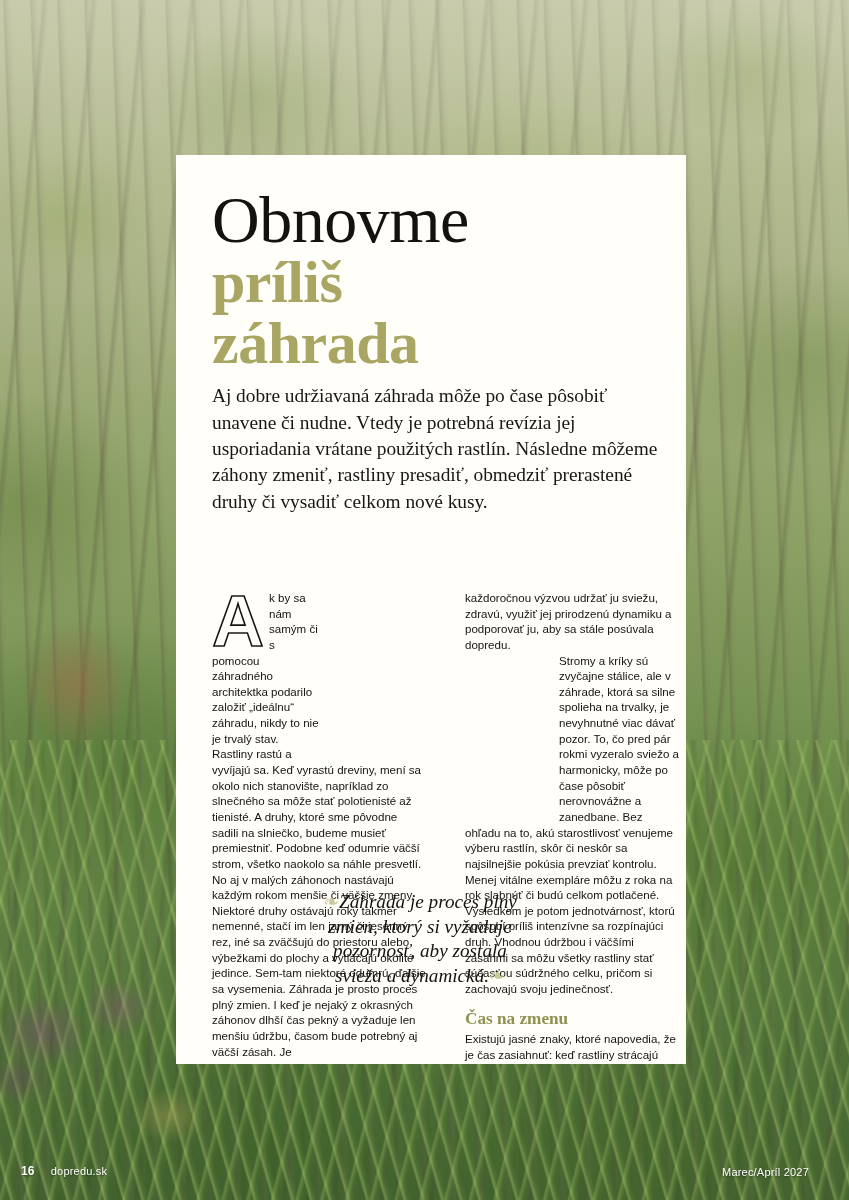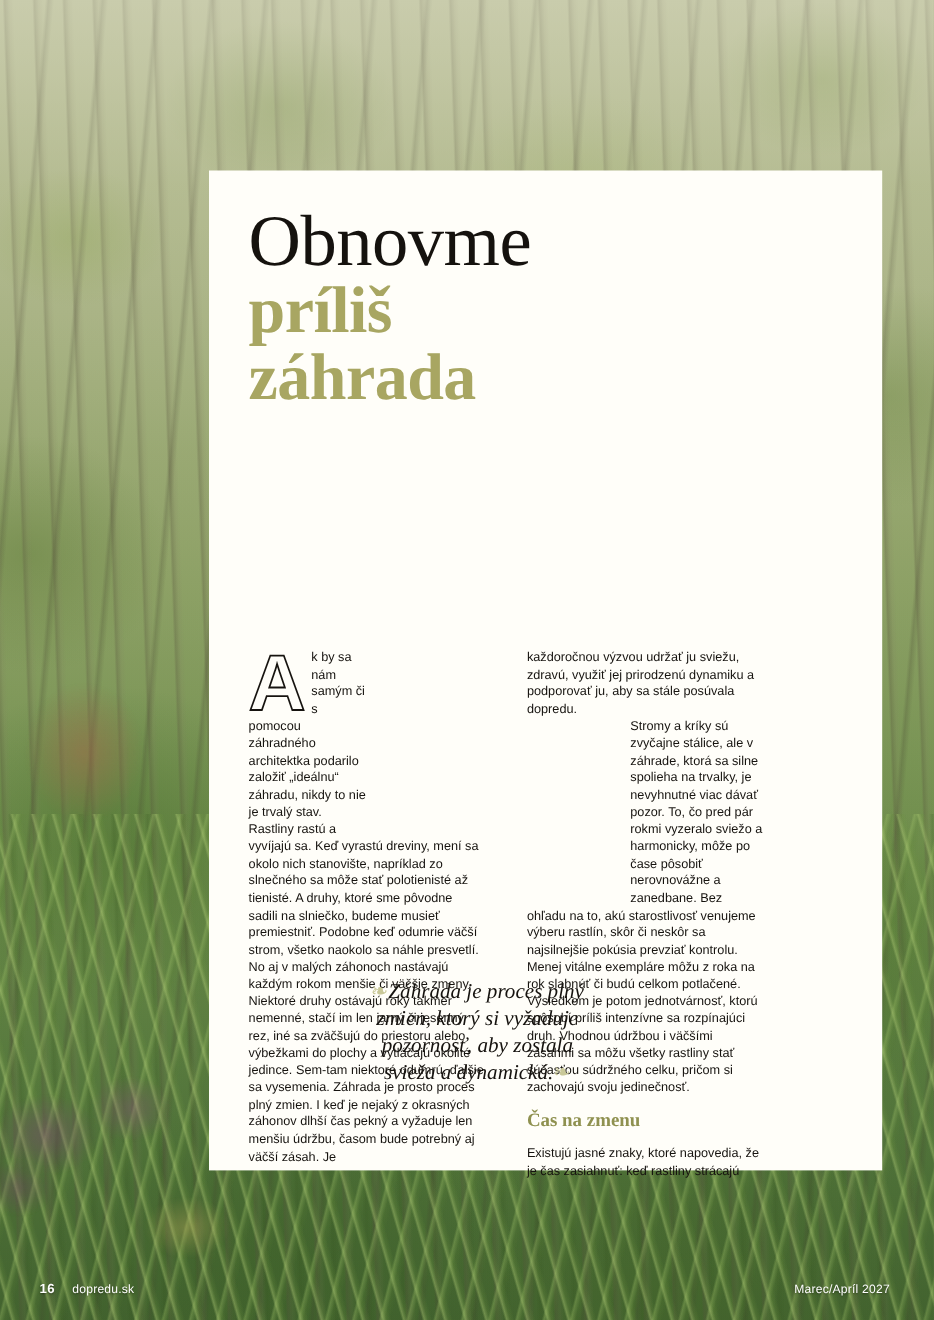--- a/index.html
+++ b/index.html
@@ -90,23 +90,23 @@
       radial-gradient(ellipse 54px 44px at 14% 84%, rgba(142,74,128,0.32), transparent 68%),
       radial-gradient(ellipse 46px 38px at 2% 90%, rgba(116,58,106,0.34), transparent 68%),
       radial-gradient(ellipse 82px 96px at 9% 57%, rgba(166,104,74,0.48), transparent 66%),
       radial-gradient(ellipse 56px 40px at 20% 93%, rgba(198,176,96,0.36), transparent 70%);
     filter: blur(1.2px);
   }
 
   
   #card {
     position: absolute;
-    left: 190px;
+    left: 176px;
     top: 155px;
-    width: 612px;
+    width: 510px;
     height: 909px;
     background: #fffef9;
   }
 
   #card-inner {
     position: absolute;
     left: 36px;
     top: 34px;
     right: 22px;
     bottom: 14px;
@@ -212,53 +212,54 @@
   }
 
   
   .subhead {
     font-family: "Liberation Serif", serif;
     font-weight: 700;
     font-size: 17.2px;
     line-height: 1.2;
     color: #8f9150;
     margin-top: 11px;
-    margin-bottom: 13px;
+    margin-bottom: 3px;
   }
 
   
   .footer {
     position: absolute;
     bottom: 22px;
     font-size: 11px;
     color: #ffffff;
     text-shadow: 0 1px 2px rgba(0,0,0,0.45);
     letter-spacing: 0.2px;
     white-space: nowrap;
   }
-  #footer-left { left: 36px; display: flex; align-items: baseline; gap: 16px; justify-content: space-between; }
+  #footer-left { left: 21px; display: flex; align-items: baseline; gap: 16px; justify-content: space-between; }
   #page-num { font-weight: 700; font-size: 12px; }
   #footer-right { right: 40px; }
 </style>
 </head>
 <body>
 
 <div id="photo"></div>
 <div id="grass"></div>
 <div id="accents"></div>
 
 <div id="card">
   <div id="card-inner">
 
     <div class="headline">
       <div class="hl-line1">Obnovme</div>
       <div class="hl-line2">príliš</div>
       <div class="hl-line3">záhrada</div>
     </div>
 
+    <div class="standfirst">Aj dobre udržiavaná záhrada môže po čase pôsobiť unavene či nudne. Vtedy je potrebná revízia jej usporiadania vrátane použitých rastlín. Následne môžeme záhony zmeniť, rastliny presadiť, obmedziť prerastené druhy či vysadiť celkom nové kusy.</div>
 
     <div id="body-area">
 
       <div class="col col-left">
         <span class="dropcap">A</span>
         <div class="notch-left"></div>
         <p>k by sa nám samým či s pomocou záhradného architektka podarilo založiť „ideálnu“ záhradu, nikdy to nie je trvalý stav. Rastliny rastú a vyvíjajú sa. Keď vyrastú dreviny, mení sa okolo nich stanovište, napríklad zo slnečného sa môže stať polotienisté až tienisté. A druhy, ktoré sme pôvodne sadili na slniečko, budeme musieť premiestniť. Podobne keď odumrie väčší strom, všetko naokolo sa náhle presvetlí. No aj v malých záhonoch nastávajú každým rokom menšie či väčšie zmeny. Niektoré druhy ostávajú roky takmer nemenné, stačí im len jarný či jesenný rez, iné sa zväčšujú do priestoru alebo výbežkami do plochy a vytláčajú okolité jedince. Sem-tam niektoré odumrú, ďalšie sa vysemenia. Záhrada je prosto proces plný zmien. I keď je nejaký z okrasných záhonov dlhší čas pekný a vyžaduje len menšiu údržbu, časom bude potrebný aj väčší zásah. Je</p>
       </div>
 
       <div class="col col-right">

